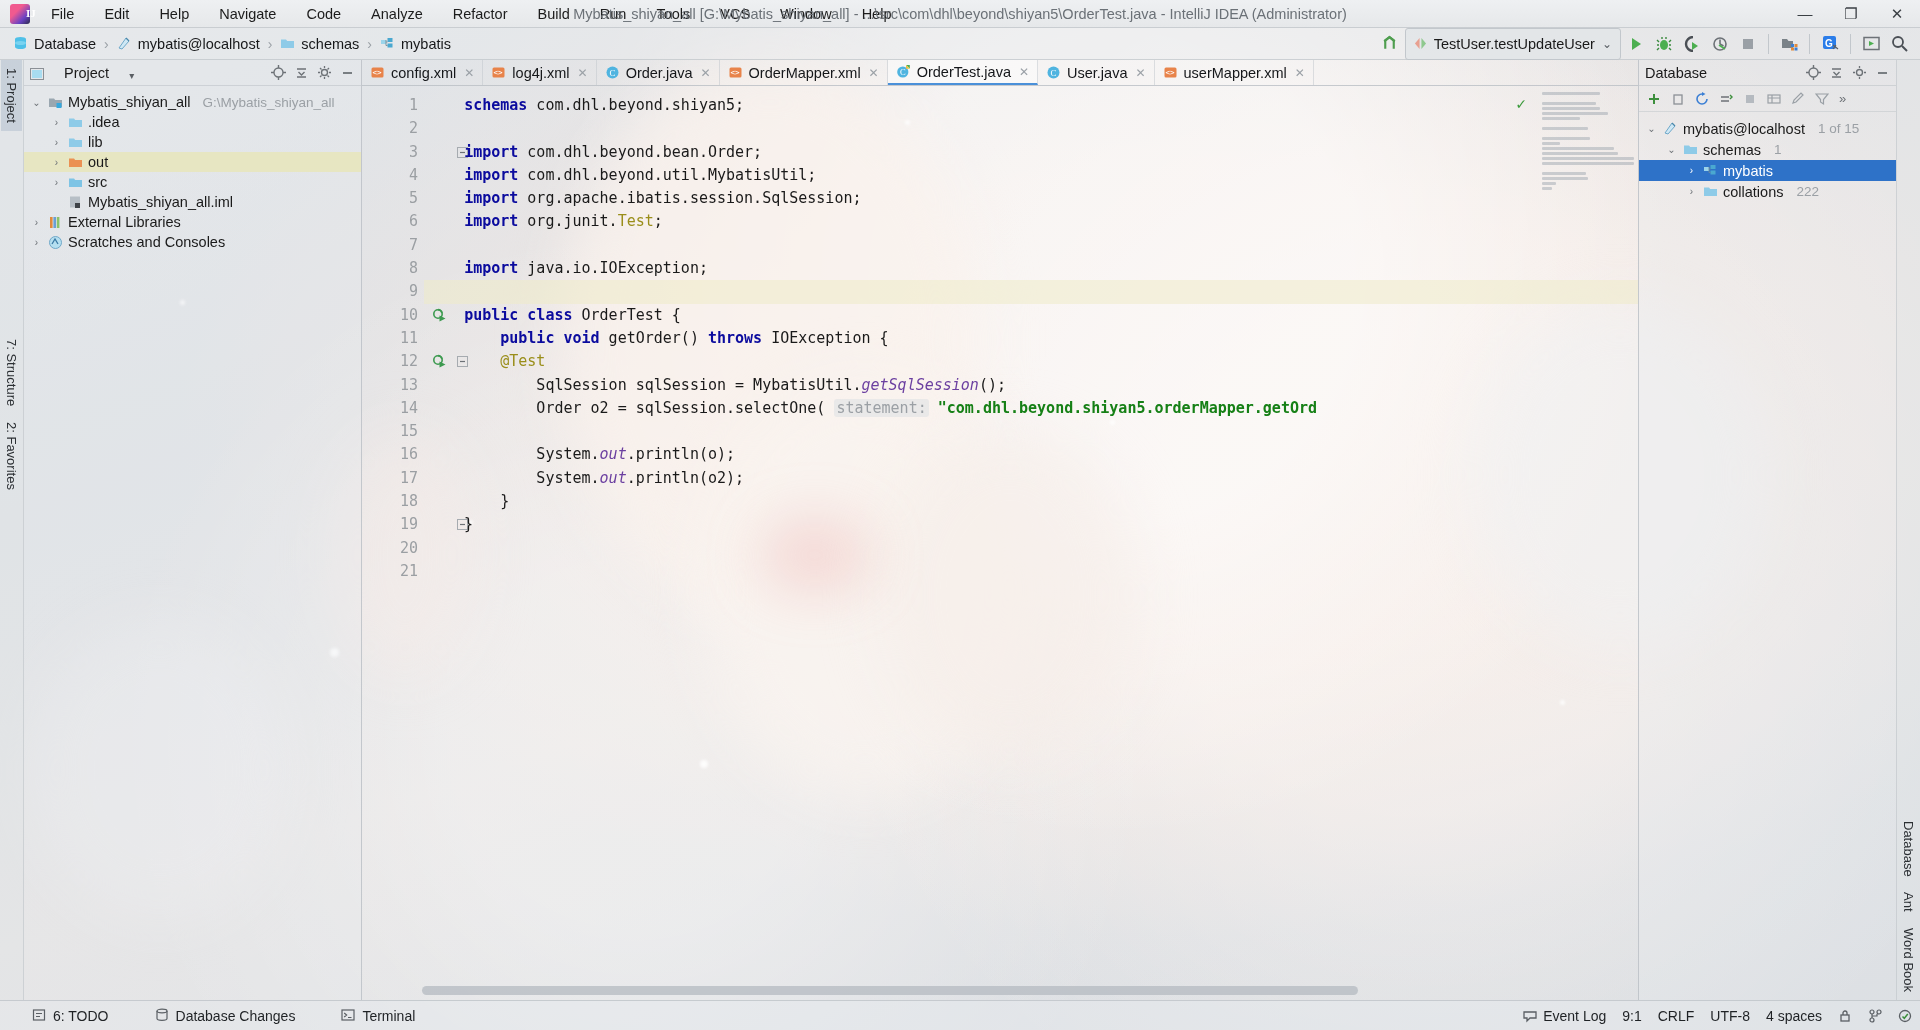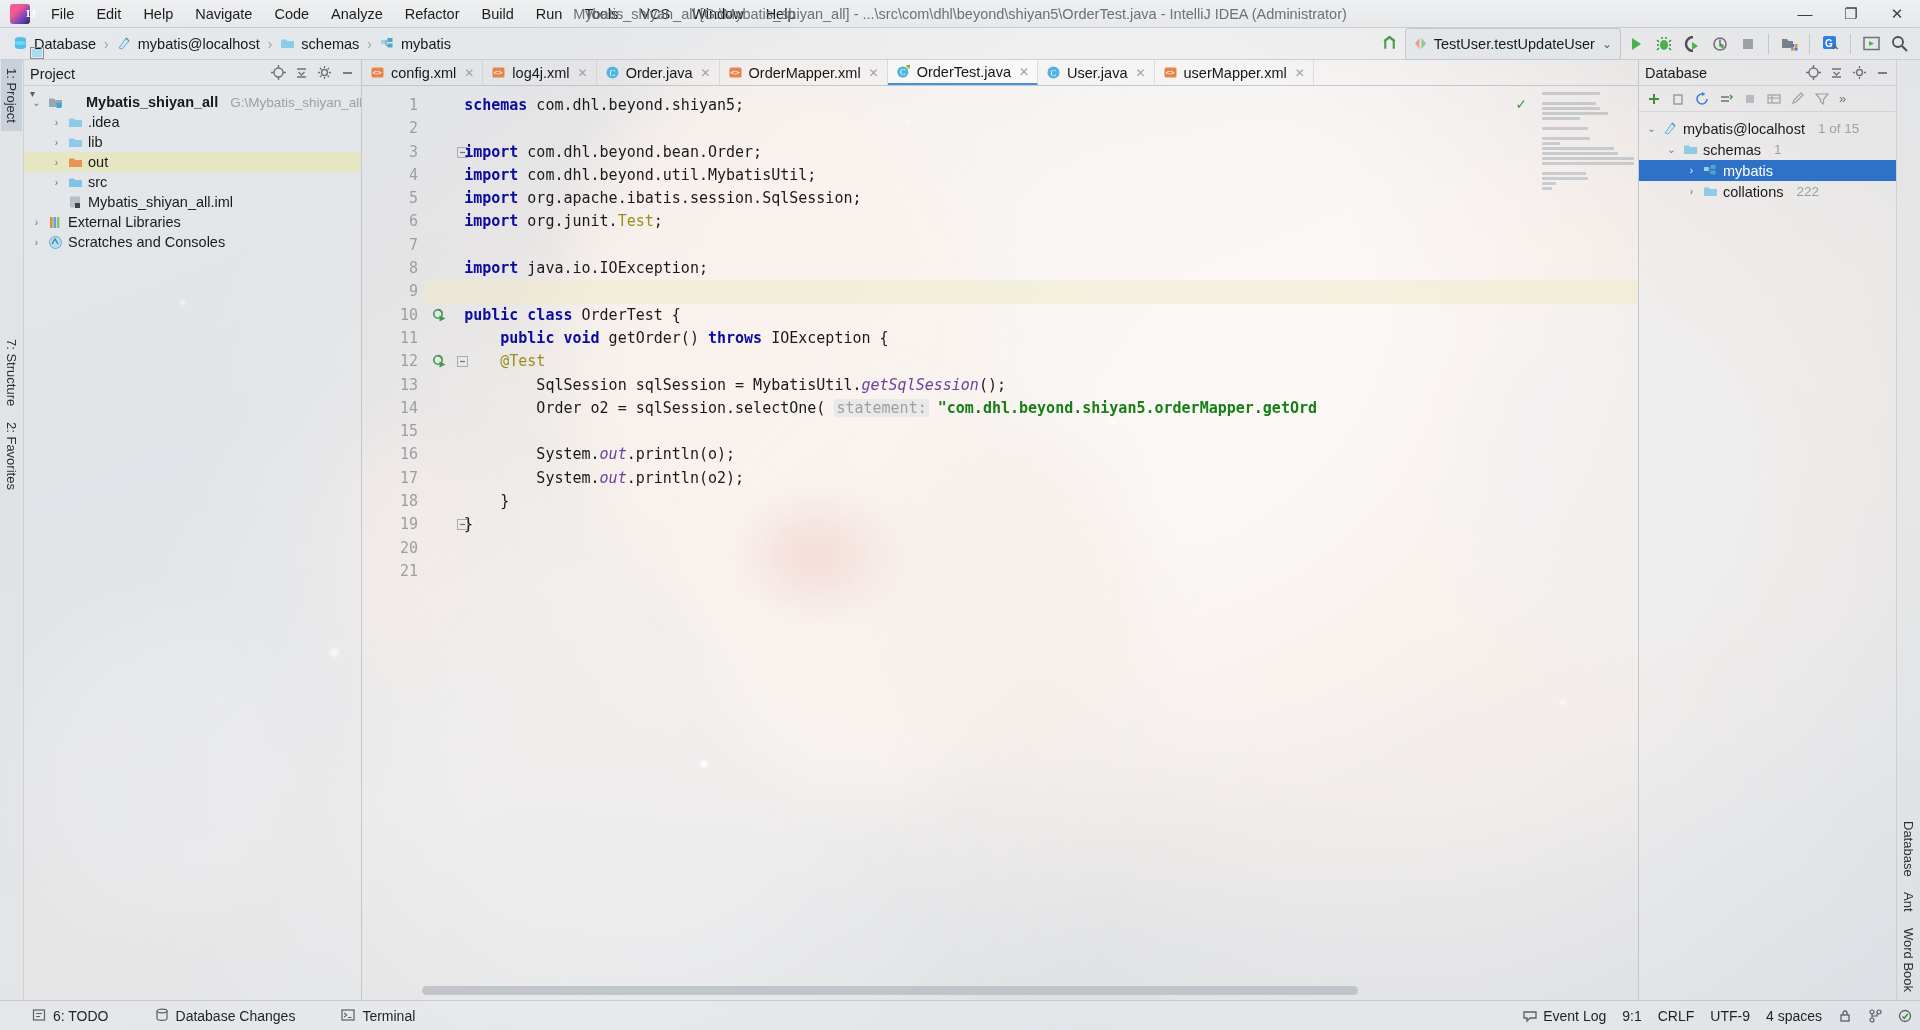--- a/index.html
+++ b/index.html
@@ -38,21 +38,21 @@
   .titlebar {
     position:relative; height:28px; display:flex; align-items:center;
     background: linear-gradient(180deg,#eef0f2 0%,#e6e8ea 100%);
     border-bottom:1px solid #c9cdd1;
     padding-left:6px; font-size:14.5px;
   }
   .logo { width:20px; height:20px; margin:0 10px 0 4px; position:relative; flex:none; }
   .logo .lsq { position:absolute; inset:0; border-radius:3px;
     background: linear-gradient(135deg,#f05a8f 0%,#f05a8f 35%,#6a42c4 70%,#2b2b4a 100%); }
   .logo .lij { position:absolute; left:16px; top:3px; color:#fff; font-size:11px; font-weight:bold; font-family:"Liberation Serif",serif;}
-  .menu { display:flex; gap:0px; }
+  .menu { display:flex; gap:8px; }
   .menu span { padding:3px 11px; color:#1c1c1c; cursor:default; }
   .wintitle { position:absolute; left:0; right:0; text-align:center; color:#6b7177; font-size:14.5px; pointer-events:none;}
   .winbtns { margin-left:auto; display:flex; }
   .winbtns div { width:46px; height:28px; display:flex; align-items:center; justify-content:center; color:#3a3f44; font-size:15px;}
 
   
   .navbar { position:relative; height:32px; display:flex; align-items:center; padding-left:10px;
             border-bottom:1px solid rgba(190,195,200,0.7); background:rgba(232,235,238,0.45);}
   .crumb { display:flex; align-items:center; gap:6px; padding:1px 3px; font-size:14.5px; color:#17181a;}
   .sep { color:#9aa0a6; margin:0 5px; font-size:14px; }
@@ -70,28 +70,28 @@
   .rrail { border-right:none; border-left:1px solid rgba(190,195,200,0.6); }
   .vtab { writing-mode:vertical-rl; font-size:13px; color:#2b2f33; padding:8px 3px; white-space:nowrap; }
   .vtab.sel { background:rgba(190,200,212,0.7); }
   .railspacer { flex:1; }
 
   
   .project { width:338px; flex:none; display:flex; flex-direction:column;
              border-right:1px solid rgba(185,190,196,0.8); background:rgba(233,236,239,0.30); }
   .panelhdr { height:26px; display:flex; align-items:center; padding:0 6px; gap:6px;
               border-bottom:1px solid rgba(190,195,200,0.6); font-size:14.5px; }
-  .panelhdr .title { display:flex; align-items:flex-start; gap:6px;flex-direction:column; }
+  .panelhdr .title { display:flex; align-items:flex-end; gap:20px; }
   .hdricons { margin-left:auto; display:flex; gap:8px; align-items:center; color:#50555a; }
   .tree { padding-top:6px; font-size:14.5px; overflow:hidden; }
   .row { display:flex; align-items:center; height:20px; padding-left:6px; gap:5px; white-space:nowrap; }
   .row.hl { background:rgba(232,230,180,0.75); }
   .arrow { width:13px; text-align:center; color:#6d7277; font-size:10px; flex:none; }
   .dim { color:#9ba0a5; font-size:13.5px; }
-  .bold { font-weight:bold;margin-left:18px; }
+  .bold { font-weight:normal; }
 
   
   .editor { flex:1; display:flex; flex-direction:column; min-width:0; position:relative; }
   .tabs { height:26px; display:flex; align-items:stretch; border-bottom:1px solid rgba(185,190,196,0.8);
           font-size:14.5px; overflow:hidden;}
   .tab { display:flex; align-items:center; gap:6px; padding:0 8px; white-space:nowrap;
          border-right:1px solid rgba(195,200,206,0.55); color:#15171a;}
   .tab.active { background:rgba(255,255,255,0.45); border-bottom:2px solid #4a90d9; }
   .tab .x { color:#9aa0a6; font-size:12px; margin-left:2px; }
   .code { flex:1; display:flex; position:relative; overflow:hidden; font-family:"DejaVu Sans Mono", monospace; font-size:15px;}
@@ -772,21 +772,21 @@
       <div class="sitem">
         <span>
           <svg width="14" height="14" viewBox="0 0 14 14">
               <path d="M1 3 H13 V9 H7 L4 12 V9 H1 Z" fill="none" stroke="#5a5f64" stroke-width="1.3"></path>
             </svg>
         </span>
         <span>Event Log</span>
       </div>
       <span>9:1</span>
       <span>CRLF</span>
-      <span>UTF-9</span>
+      <span>UTF-8</span>
       <span>4 spaces</span>
       <span>
         <svg width="14" height="14" viewBox="0 0 14 14">
             <rect x="3" y="6" width="8" height="6" fill="none" stroke="#5a5f64" stroke-width="1.3"></rect>
             <path d="M5 6 V4 A2 2 0 0 1 9 4 V6" fill="none" stroke="#5a5f64" stroke-width="1.3"></path>
           </svg>
       </span>
       <span>
         <svg width="14" height="14" viewBox="0 0 14 14">
             <circle cx="4" cy="3" r="2" fill="none" stroke="#5a5f64" stroke-width="1.2"></circle>

